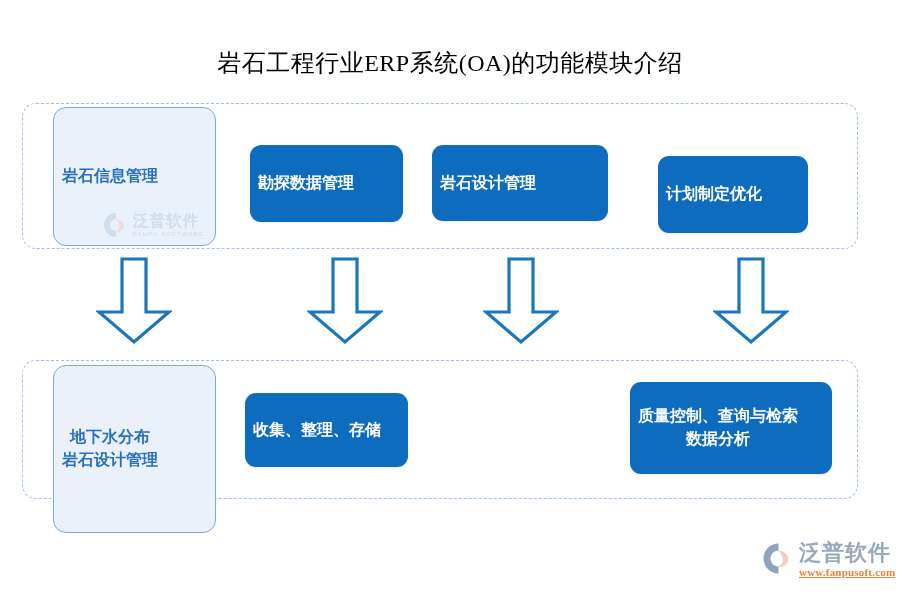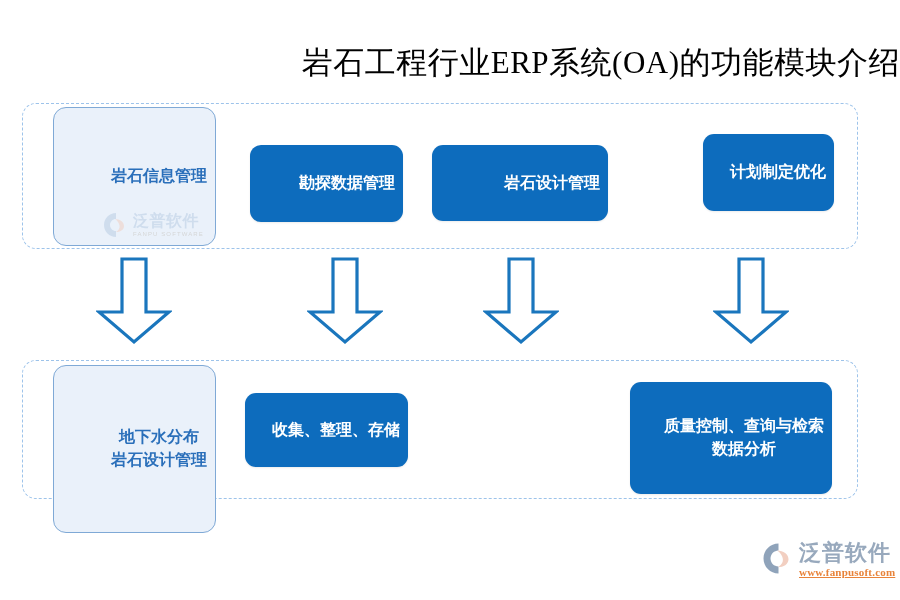--- a/index.html
+++ b/index.html
@@ -16,23 +16,23 @@
     height: 600px;
     background: #ffffff;
   }
 
   
   .page-title {
     position: absolute;
     left: 0;
     top: 44px;
     width: 900px;
-    text-align: right;
+    text-align: center;
     font-family: "Liberation Serif", "DejaVu Serif", serif;
-    font-size: 31px;
+    font-size: 24px;
     line-height: 38px;
     letter-spacing: 0.5px;
     color: #000000;
     white-space: nowrap;
   }
 
   
   .dashed-group {
     position: absolute;
     border: 1.5px dashed #9dc3ea;
@@ -40,21 +40,21 @@
     background: transparent;
   }
   #group-row1 { left: 22px; top: 103px; width: 836px; height: 146px; }
   #group-row2 { left: 22px; top: 360px; width: 836px; height: 139px; }
 
   
   .node {
     position: absolute;
     display: flex;
     align-items: center;
-    justify-content: flex-end;
+    justify-content: flex-start;
     text-align: center;
     border-radius: 11px;
     font-weight: bold;
     line-height: 1.42;
     font-family: Liberation Serif, serif;
   }
   .node.solid {
     background: #0d6cbd;
     color: #ffffff;
     font-size: 16px;
@@ -66,27 +66,27 @@
     font-size: 16px;
     border: 1.6px solid #7fa9d6;
     border-radius: 13px;
   }
   .node .label { padding: 0 8px; display: block; }
 
   
   #node-rock-info      { left: 53px;  top: 107px; width: 163px; height: 139px; }
   #node-survey-data    { left: 250px; top: 145px; width: 153px; height: 77px; }
   #node-rock-design    { left: 432px; top: 145px; width: 176px; height: 76px; }
-  #node-plan-optimize  { left: 658px; top: 134px; width: 131px; height: 77px; margin-left: 45px; }
+  #node-plan-optimize  { left: 658px; top: 156px; width: 150px; height: 77px; }
 
   
   #node-groundwater    { left: 53px;  top: 365px; width: 163px; height: 168px; }
   #node-collect        { left: 245px; top: 393px; width: 163px; height: 74px; }
   #node-opportunity    { left: 440px; top: 393px; width: 149px; height: 74px; }
-  #node-quality        { left: 630px; top: 382px; width: 202px; height: 112px; }
+  #node-quality        { left: 630px; top: 382px; width: 202px; height: 92px; }
 
   
   .arrow {
     position: absolute;
     width: 76px;
     height: 88px;
   }
   .arrow svg { display: block; width: 100%; height: 100%; }
   #arrow-1 { left: 96px;  top: 257px; }
   #arrow-2 { left: 307px; top: 257px; }

